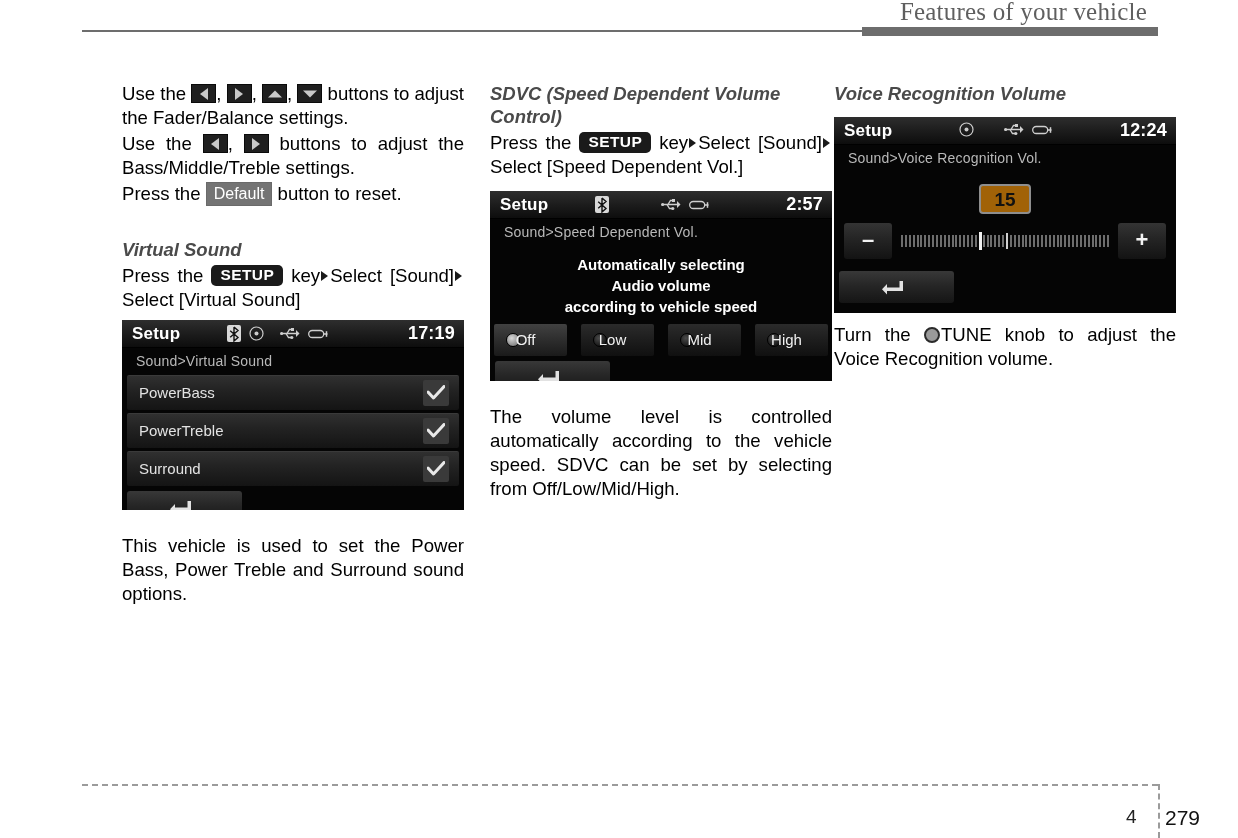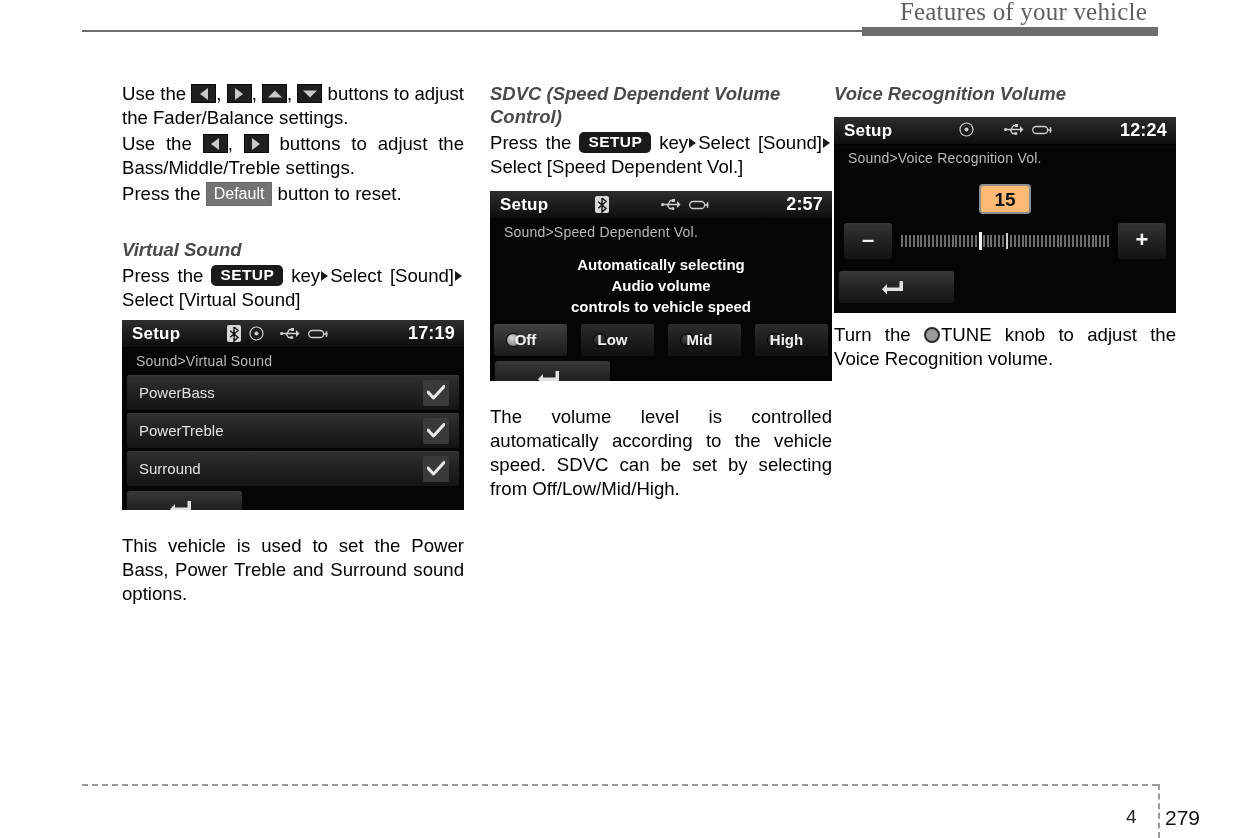--- a/index.html
+++ b/index.html
@@ -189,21 +189,21 @@
     position:relative;
   }
   .back-btn svg{ position:absolute; left:42px; top:7px; }
 
   
   .sdvc-msg{
     text-align:center; color:#ffffff;
     font-size:15px; font-weight:bold; line-height:21px;
     padding:8px 0 7px 0;
   }
-  .radio-row{ display:flex; margin:0 4px; gap:14px;font-weight:bold; }
+  .radio-row{ display:flex; margin:0 4px; gap:14px; }
   .radio-seg{
     flex:1; height:32px; position:relative;
     background:linear-gradient(180deg,#2b2b2b 0%,#1d1d1d 50%,#101010 100%);
     border-radius:2px;
   }
   .radio-seg.active{
     background:linear-gradient(180deg,#414141 0%,#2d2d2d 50%,#1a1a1a 100%);
   }
   .radio-seg .dot{
     position:absolute; left:12px; top:9px;
@@ -216,21 +216,21 @@
   }
   .radio-seg .rl{
     position:absolute; left:0; right:10px; top:7px;
     text-align:center; color:#f0f0f0; font-size:15px;
   }
 
   
   .vr-value{
     width:52px;height:30px;
     margin:12px auto 0 auto;
-    background:#fdba74;
+    background:#a16207;
     border:2px solid #8e8e8e;
     border-radius:4px;
     color:#111; font-size:19px; font-weight:bold;
     text-align:center; line-height:27px;
   }
   .vr-slider-row{
     display:flex; align-items:center;
     margin:9px 10px 0 10px; gap:8px;
   }
   .pm-btn{
@@ -426,21 +426,21 @@
             </svg>
         </span>
       </div>
       <div class="clock">2:57</div>
     </div>
     <div class="breadcrumb">Sound&gt;Speed Dependent Vol.</div>
 
     <div class="sdvc-msg">
       <div>Automatically selecting</div>
       <div>Audio volume</div>
-      <div>controls to vehicle speed</div>
+      <div>according to vehicle speed</div>
     </div>
 
     <div class="radio-row">
       <div class="radio-seg active">
         <div class="dot"></div>
         <div class="rl">Off</div>
       </div>
       <div class="radio-seg">
         <div class="dot"></div>
         <div class="rl">Low</div>

